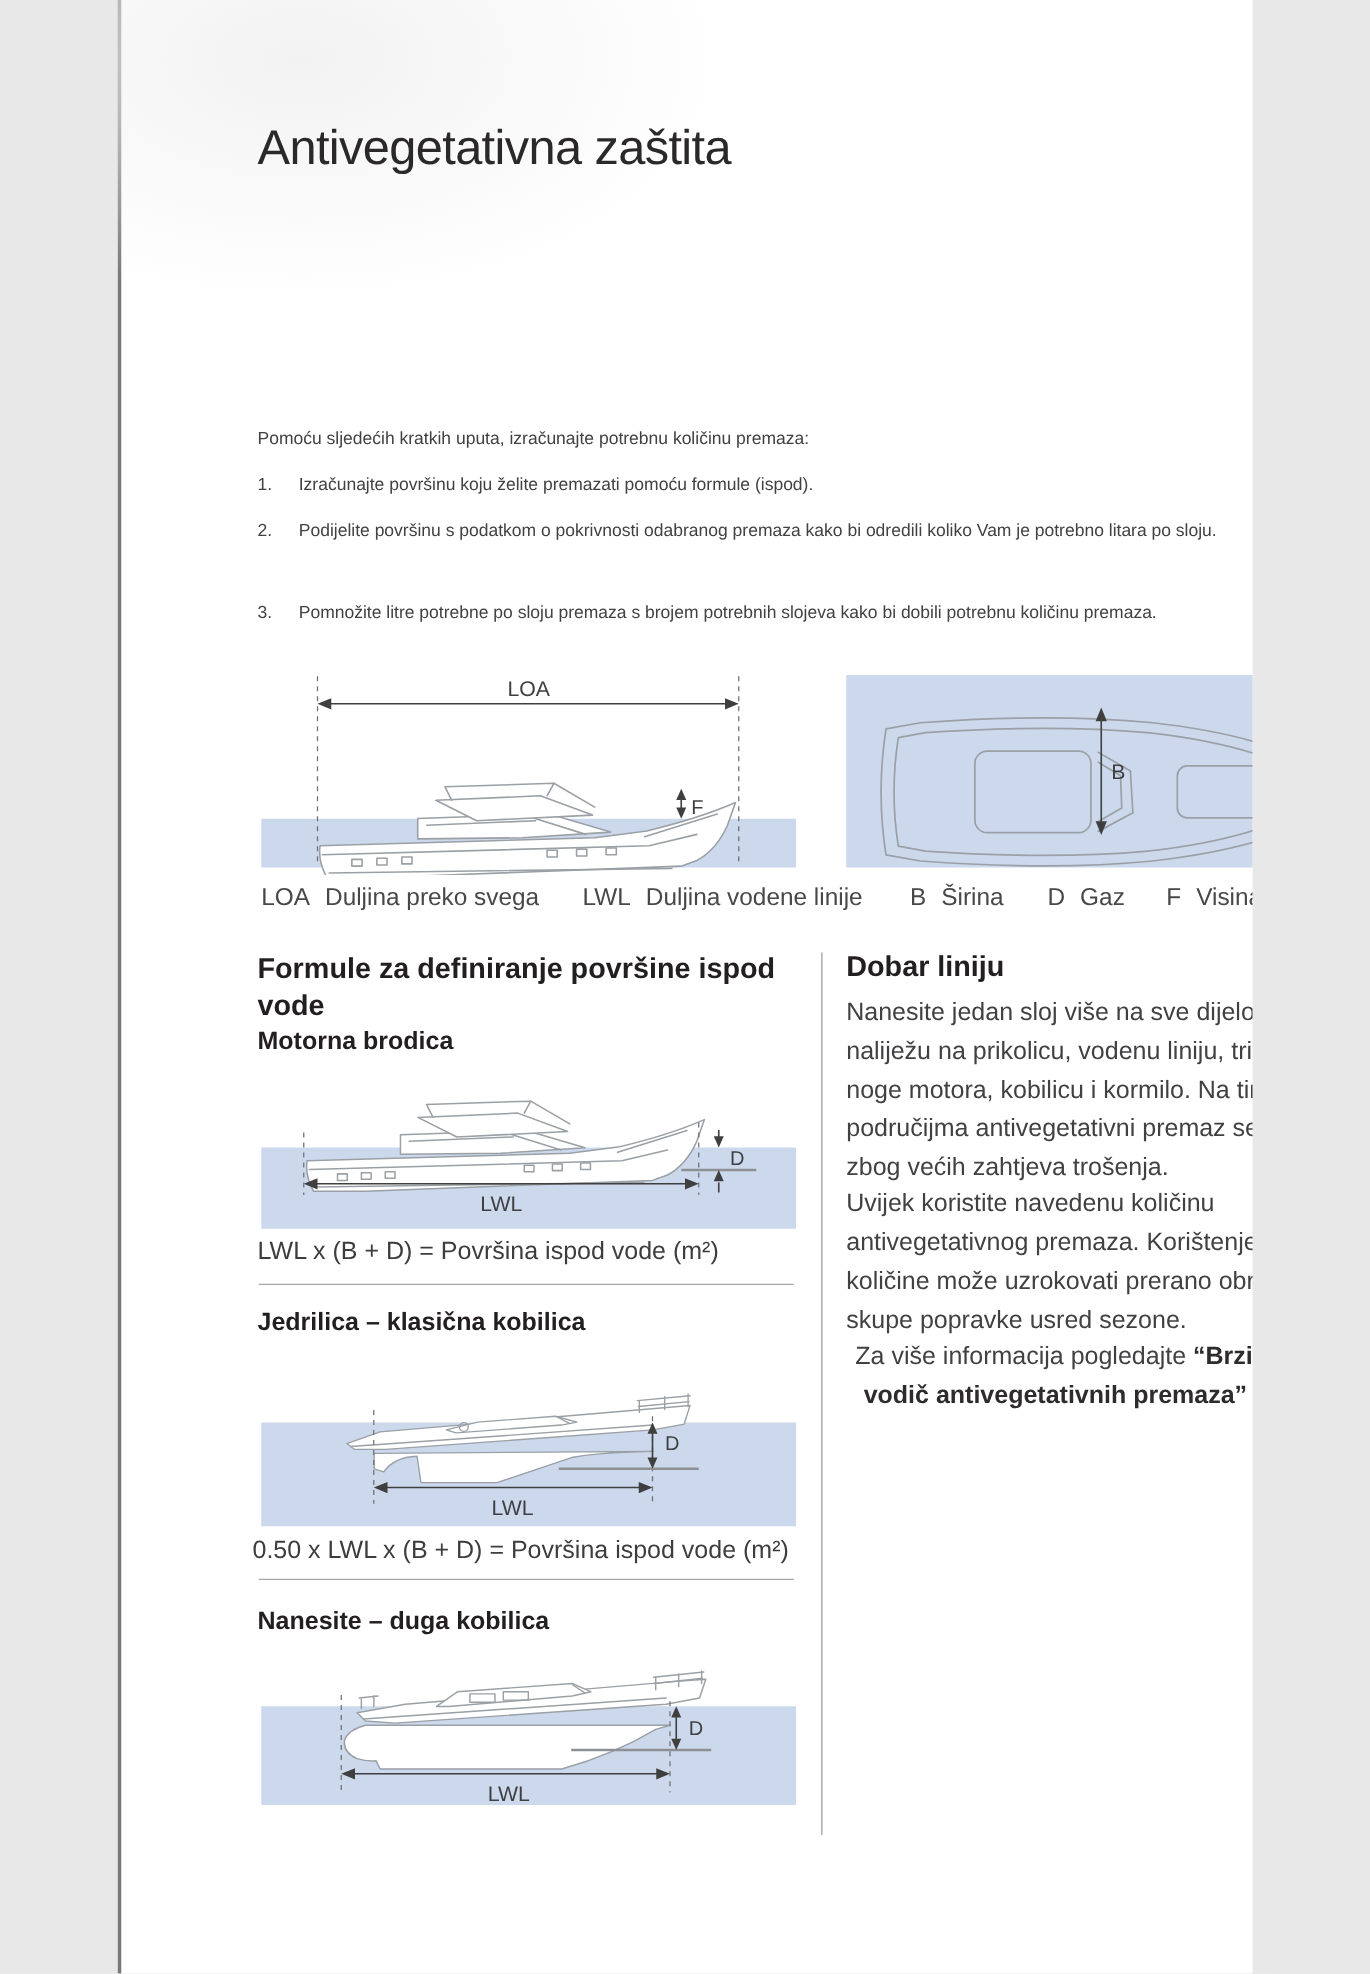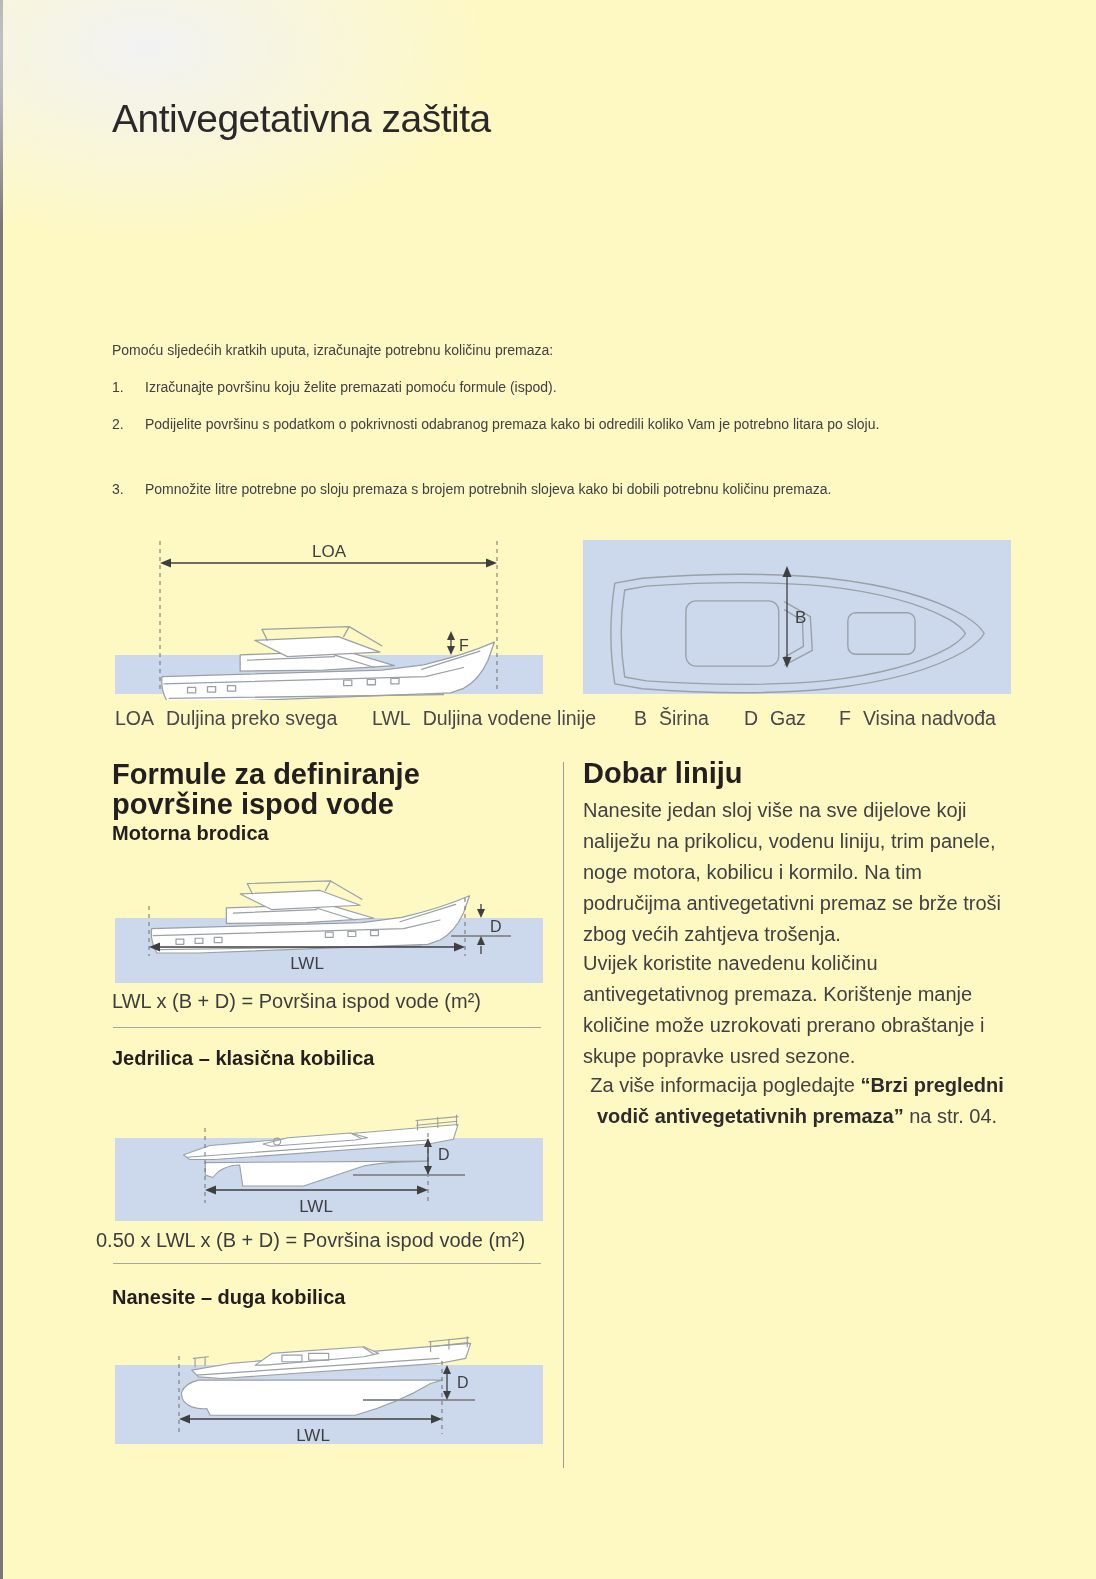--- a/index.html
+++ b/index.html
@@ -1,17 +1,17 @@
 <!DOCTYPE html>
 <html><head>
 <meta charset="utf-8">
 <style>
   html,body{margin:0;padding:0;background:#e8e8e8;}
   .page{
-    position:relative;width:1096px;height:1579px;background:#fef9c3;
+    position:relative;width:908px;height:1579px;background:#ffffff;
     font-family:"Liberation Sans","DejaVu Sans",sans-serif;
     overflow:hidden;margin:0 auto;
   }
   .abs{position:absolute;}
   .edge-strip{left:0;top:0;width:3px;height:1579px;background:#77787b;}
   .corner-glow{left:0;top:0;width:520px;height:260px;
     background:radial-gradient(ellipse at 28% 18%, #f2f2f3 0%, rgba(255,255,255,0) 65%);}
   .eyebrow{left:112px;top:97px;font-size:39px;font-weight:400;color:#2b2829;letter-spacing:-0.5px;}
   .page-title{left:110px;top:176px;width:830px;font-size:56px;line-height:1.12;
     font-weight:bold;color:#3d86c6;letter-spacing:-1px;}
@@ -19,29 +19,29 @@
   .intro{left:112px;top:336px;width:880px;}
   .step{left:112px;display:flex;}
   .step-num{width:33px;flex:0 0 33px;}
   .step-body{width:855px;}
   .step-1{top:373px;}
   .step-2{top:410px;}
   .step-3{top:475px;}
   .legend{top:707px;font-size:19.5px;color:#48484a;white-space:nowrap;}
   .legend .abbr{margin-right:12px;display:inline-block;}
   .lg-0{left:115px;}.lg-1{left:372px;}.lg-2{left:634px;}.lg-3{left:744px;}.lg-4{left:839px;}
-  .col-head{font-size:29px;font-weight:bold;color:#231f20;line-height:30px;}
+  .col-head{font-size:23px;font-weight:bold;color:#231f20;line-height:30px;}
   .formulas-heading{left:112px;top:759px;width:430px;}
   .sub-head{font-size:20px;font-weight:bold;color:#231f20;}
   .sh-a{left:112px;top:822px;}
   .sh-b{left:112px;top:1047px;}
   .sh-c{left:112px;top:1286px;}
   .formula{font-size:20px;color:#3d3d3f;}
   .f-a{left:112px;top:990px;}
-  .f-b{left:96px;top:1229px;}
+  .f-b{left:108px;top:1229px;}
   .f-c{left:112px;top:1447px;}
   .rule{height:1px;background:#a6a6a8;width:428px;left:113px;}
   .rule-a{top:1027px;}
   .rule-b{top:1263px;}
   .col-divider{left:563px;top:762px;width:1px;height:706px;background:#9b9b9d;}
   .advice-heading{left:583px;top:758px;width:430px;}
   .advice-p{left:583px;width:428px;font-size:20px;line-height:31px;color:#414042;}
   .ap-1{top:795px;}
   .ap-2{top:948px;}
   .ap-3{top:1070px;text-align:center;}

